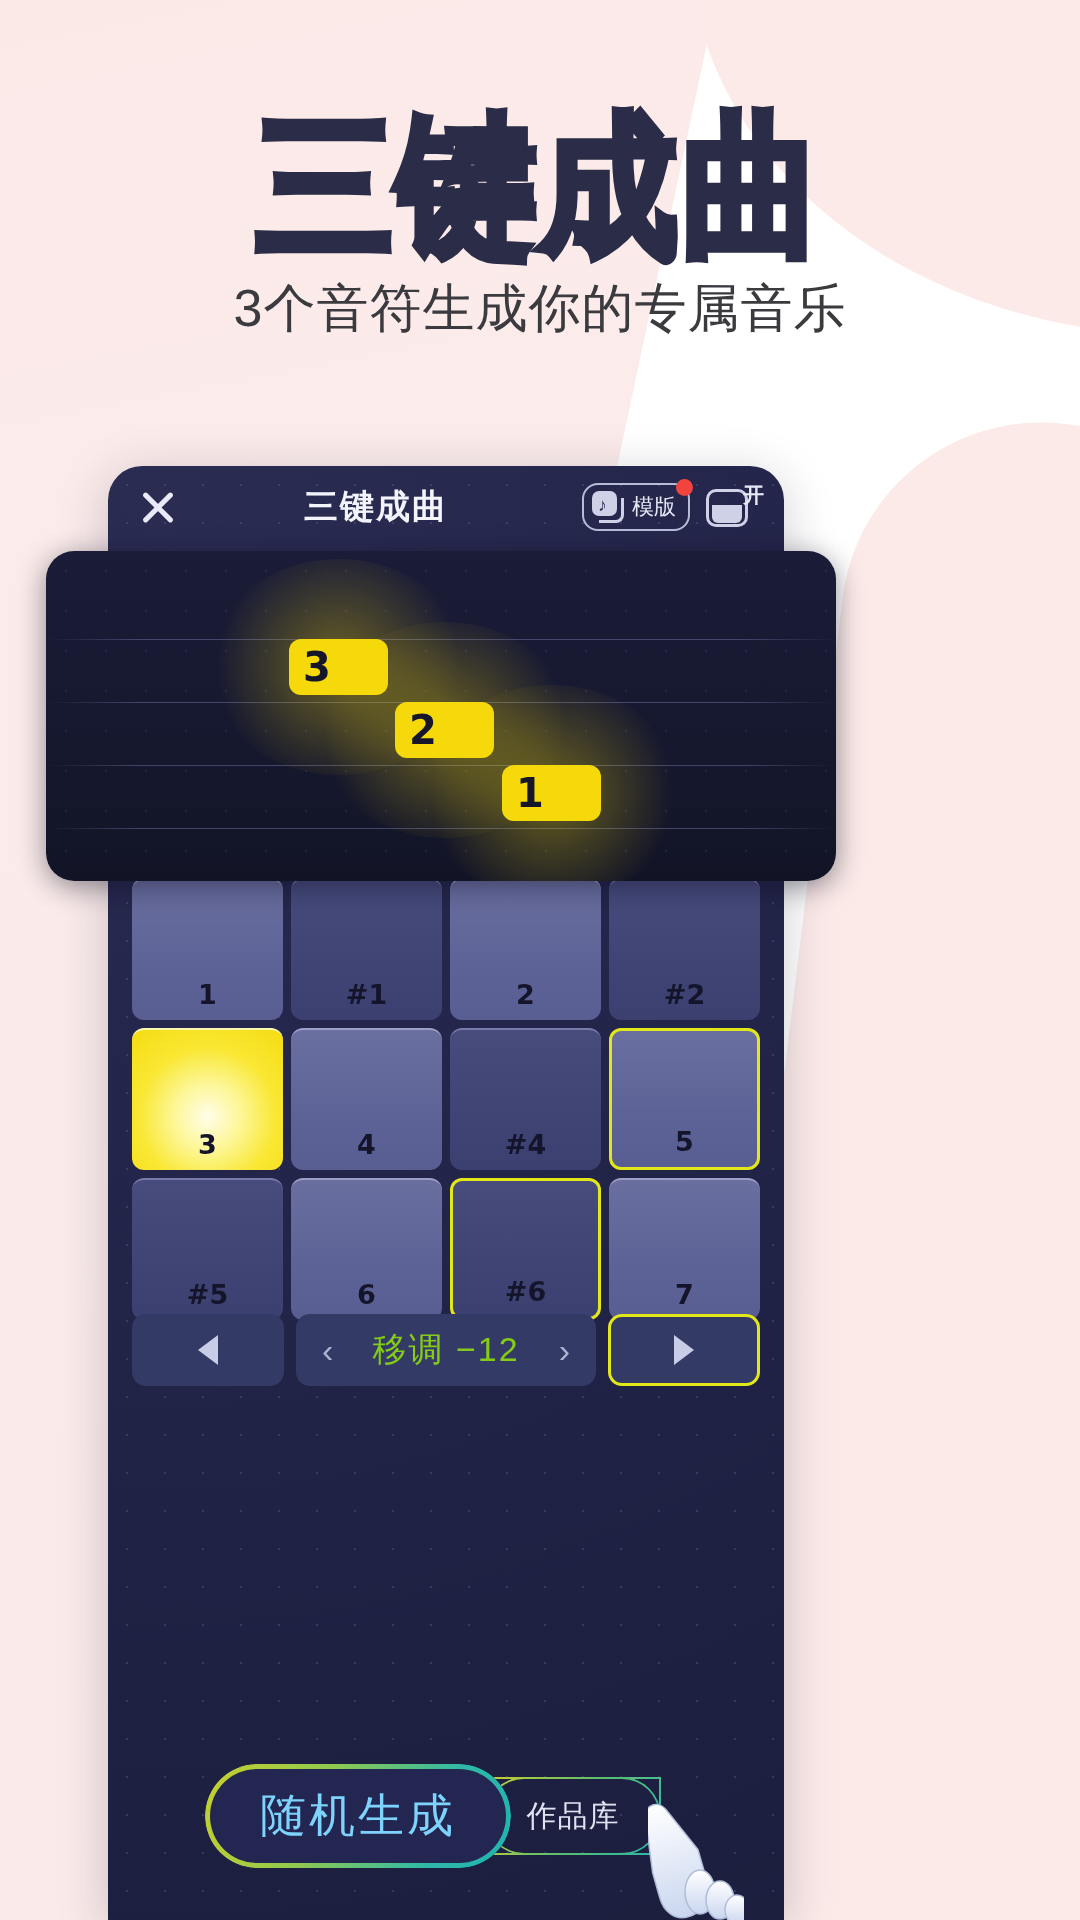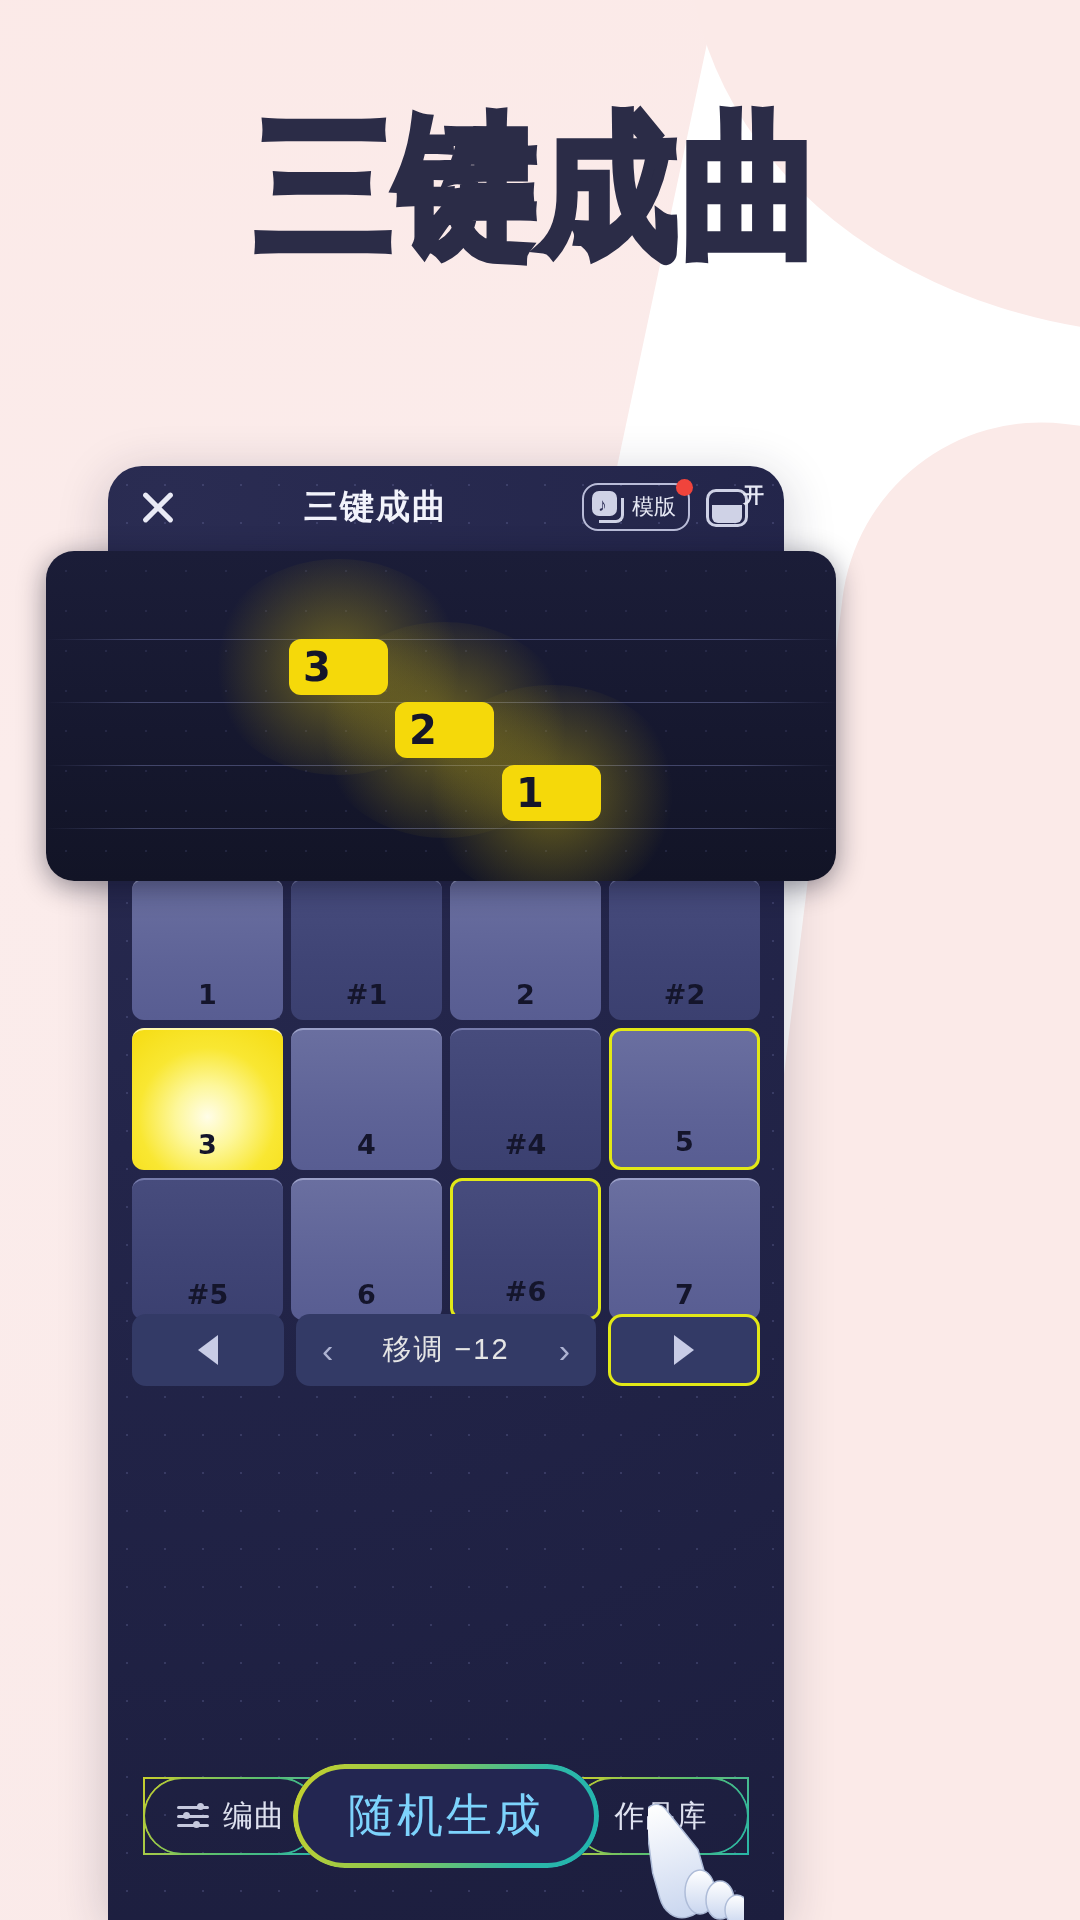--- a/index.html
+++ b/index.html
@@ -237,21 +237,21 @@
     display:flex; align-items:center; justify-content:center;
     cursor:pointer;
   }
   .tbtn.side{ width:152px; }
   .tbtn.center{ flex:1; gap:0; justify-content:space-between; padding:0 26px; }
   .tbtn.outlined{ border:3px solid #e2e817; background:#333a66; }
   .tri-l,.tri-r{ width:0;height:0; }
   .tri-l{ border-top:15px solid transparent; border-bottom:15px solid transparent; border-right:20px solid #c8cce6; }
   .tri-r{ border-top:15px solid transparent; border-bottom:15px solid transparent; border-left:20px solid #c8cce6; }
   .chev{ font-size:34px; color:#aeb3d2; line-height:1; }
-  .tlabel{ font-size:29px; color:#e5e5e5; letter-spacing:2px; }
+  .tlabel{ font-size:34px; color:#84cc16; letter-spacing:2px; }
 
   
   .actions{
     position:absolute; left:0; right:0; bottom:0; height:208px;
     display:flex; align-items:center; justify-content:center; gap:0;
     z-index:3;
   }
   .pill{
     height:78px; border-radius:42px;
     display:flex; align-items:center; justify-content:center; gap:12px;
@@ -314,20 +314,21 @@
 <div class="bg-wrap">
   <div class="bg-pink-main"></div>
   <div class="bg-white-diag"></div>
   <div class="bg-pink-swoop"></div>
   <div class="bg-pink-right-edge"></div>
   <div class="bg-pink-lower"></div>
 </div>
 
 <div class="hero">
   <div class="hero-title">三键成曲</div>
+  <div class="hero-sub2">3个音符生成你的专属音乐</div>
 </div>
 
 <div class="app">
 
   <div class="app-header">
     <div class="close-icon"></div>
     <div class="app-title">三键成曲</div>
     <div class="hdr-right">
       <div class="tpl-btn">
         <span class="tpl-ico">
@@ -393,31 +394,20 @@
       <span class="chev">‹</span>
       <span class="tlabel">移调 −12</span>
       <span class="chev">›</span>
     </div>
     <div class="tbtn side outlined">
       <span class="tri-r"></span>
     </div>
   </div>
 
   <div class="actions">
-    <div class="pill small">
-      <span class="slider-icon">
-        <i></i>
-          <i></i>
-          <i></i>
-          <b></b>
-          <b></b>
-          <b></b>
-      </span>
-      <span class="lbl">编曲</span>
-    </div>
     <div class="pill main">
       <span class="lbl">随机生成</span>
     </div>
     <div class="pill small">
       <span class="lbl">作品库</span>
     </div>
   </div>
 
   <svg class="hand" viewBox="0 0 96 150">
     <defs>

